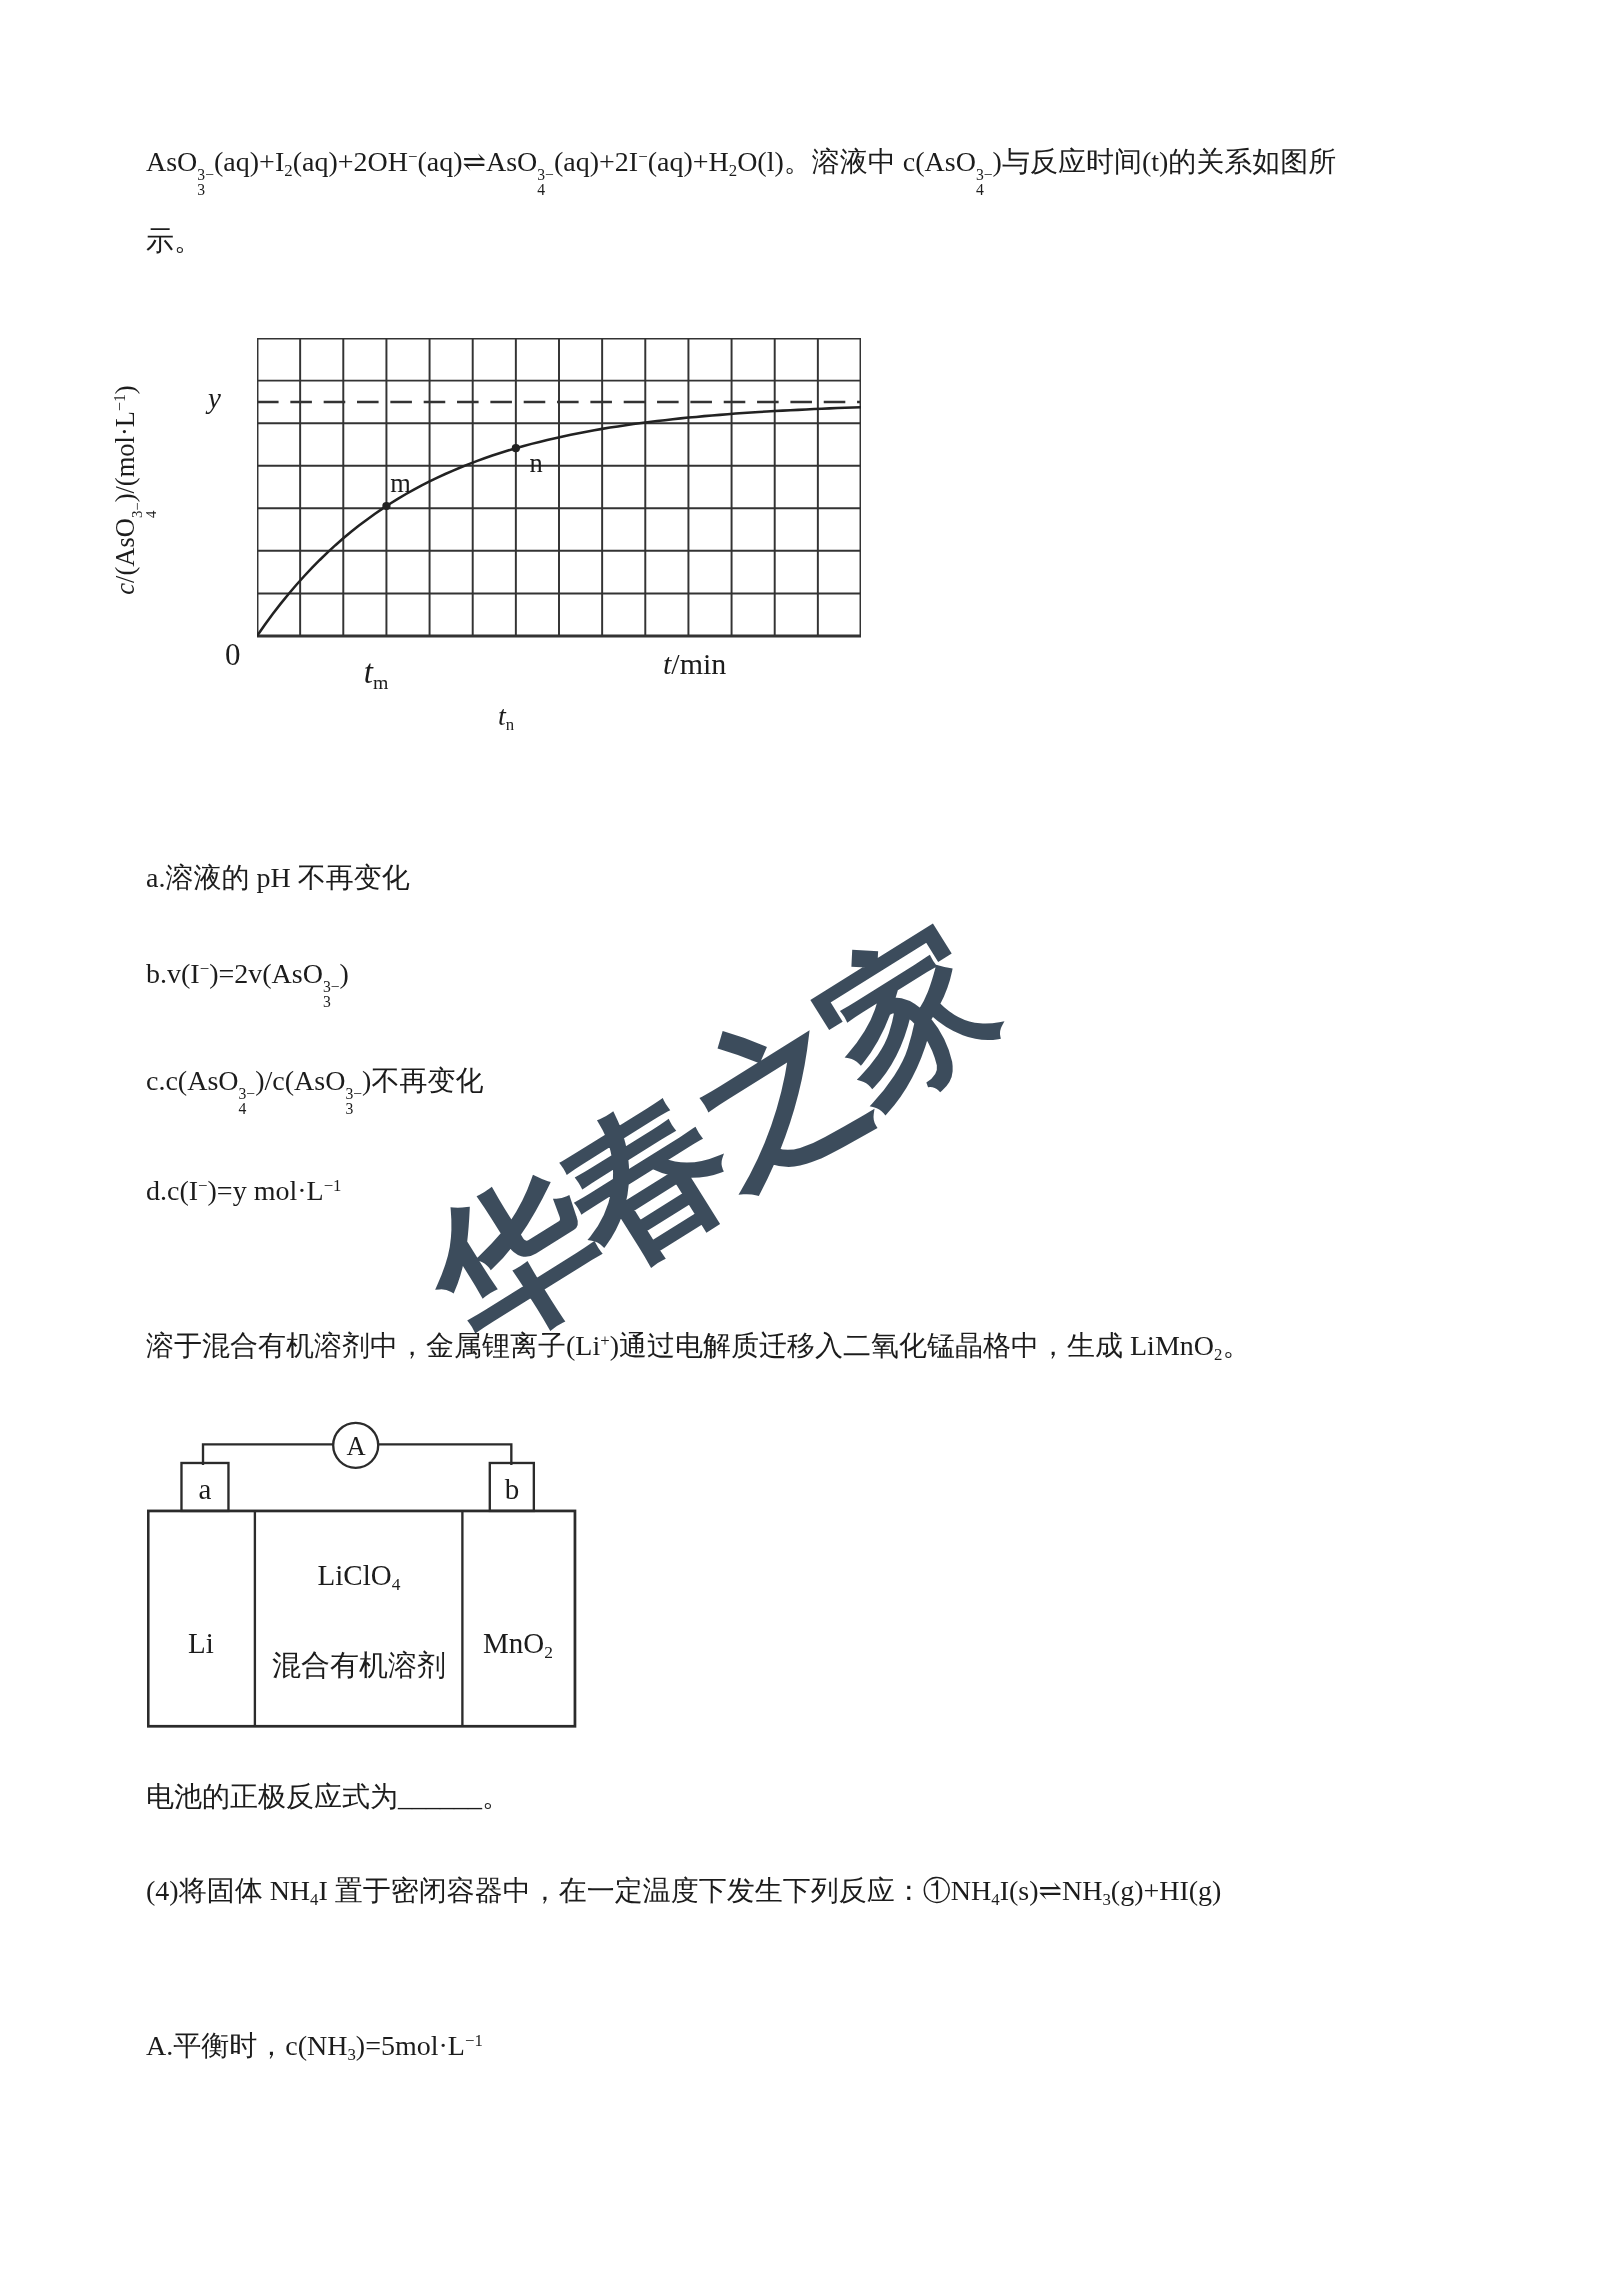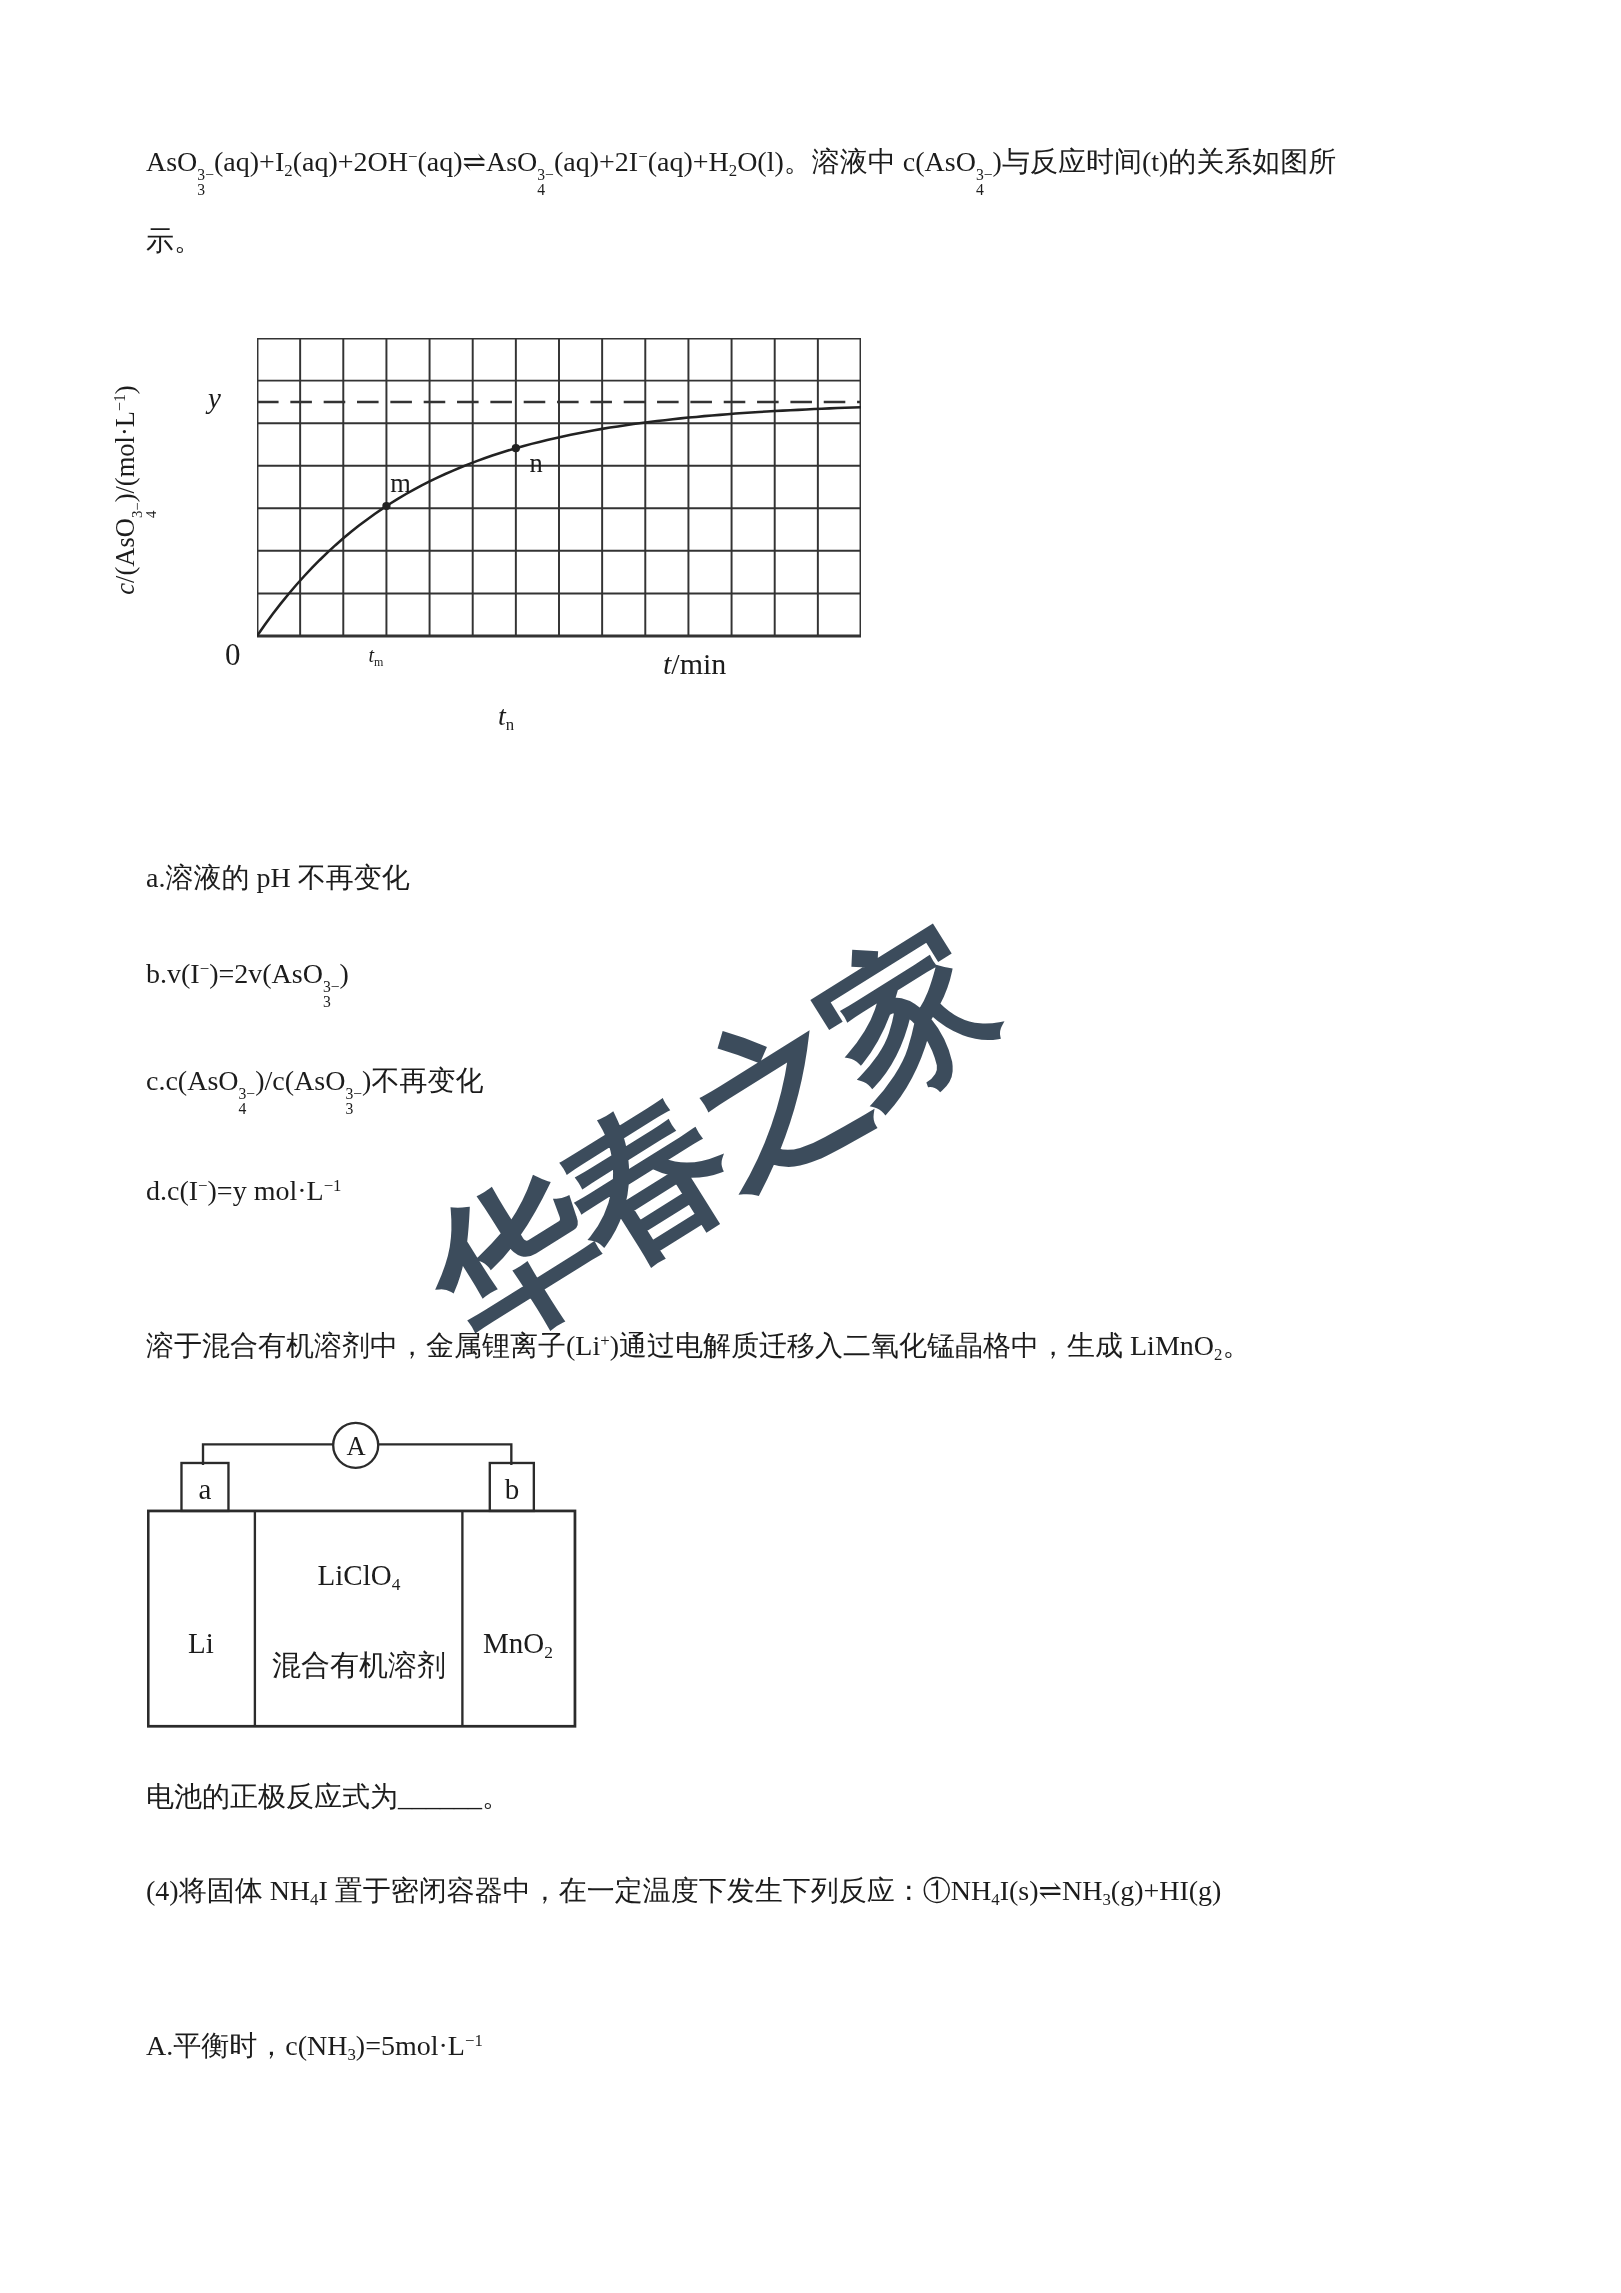--- a/index.html
+++ b/index.html
@@ -23,21 +23,21 @@
 
   
   #chart{position:absolute;left:98px;top:323px;width:784px;height:392px;}
   #chart-svg{position:absolute;left:159px;top:14.7px;}
   #ylabel{
     position:absolute;left:36px;top:167px;white-space:nowrap;font-size:26.5px;
     transform:translate(-50%,-50%) rotate(-90deg);
   }
   #ylab-y{position:absolute;left:110px;top:59px;font-size:29px;}
   #tick0{position:absolute;left:127px;top:314px;font-size:31px;}
-  #tickm{position:absolute;left:278px;top:321px;transform:translateX(-50%);font-size:20px;font-family:Liberation Serif, serif;}
+  #tickm{position:absolute;left:278px;top:331px;transform:translateX(-50%);font-size:33px;font-family:Liberation Serif, serif;}
   #tickn{position:absolute;left:408px;top:332px;transform:translateX(-50%);font-size:28px;margin-top:45px;}
   #xlabel{position:absolute;left:541px;top:324px;font-size:30px;margin-left:24px;}
 
   
   #battery{position:absolute;left:147px;top:1416px;width:436px;height:323px;}
   #battery svg{position:absolute;left:0;top:0;}
   .blabel{
     position:absolute;transform:translate(-50%,-50%);
     font-size:29px;white-space:nowrap;
   }

